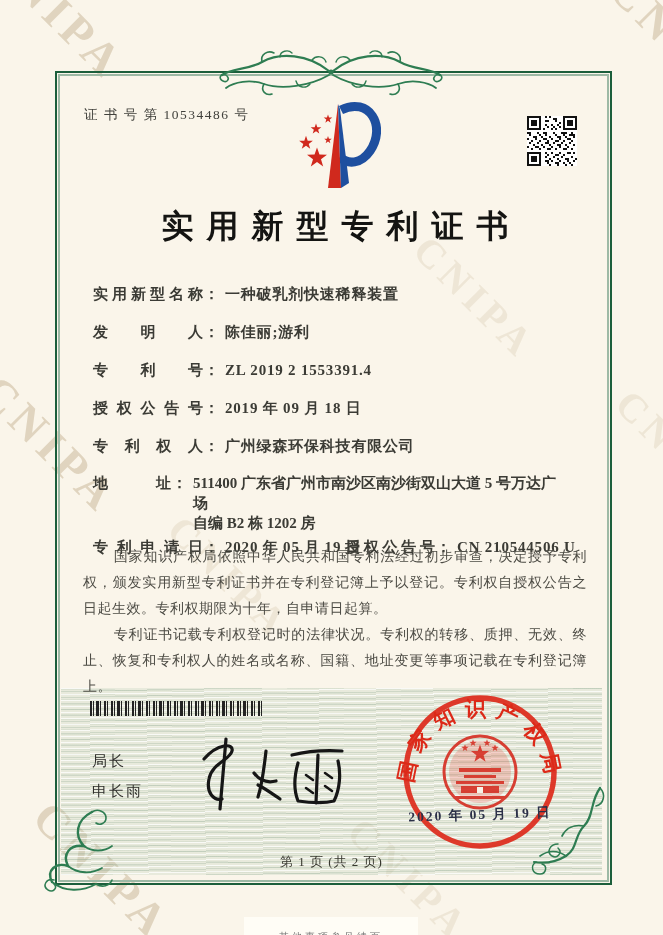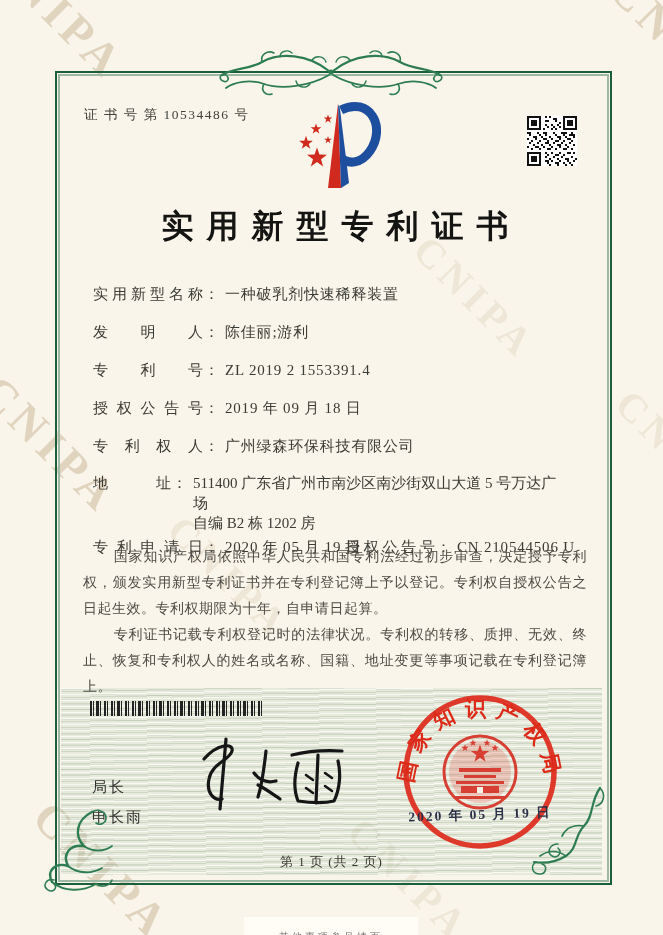--- a/index.html
+++ b/index.html
@@ -19,39 +19,39 @@
         background-image:repeating-linear-gradient(179deg,rgba(255,255,255,0.75) 0 1px,transparent 1px 3px,rgba(112,148,120,0.22) 3px 4px,transparent 4px 6px),
                          repeating-linear-gradient(181deg,rgba(120,155,128,0.12) 0 1px,transparent 1px 5px);}
   .orn{position:absolute;z-index:5;}
   
   .cert-no{position:absolute;left:84px;top:106px;font-size:13.5px;letter-spacing:1.5px;color:#41413c;z-index:4;}
   .logo{position:absolute;left:281px;top:98px;z-index:4;}
   .qr{position:absolute;left:527px;top:116px;z-index:4;}
   .title{position:absolute;left:55px;top:205px;width:560px;text-align:center;margin:0;
          font-size:32px;font-weight:bold;letter-spacing:13px;text-indent:13px;color:#141412;z-index:4;}
   
-  .fields{position:absolute;left:93px;top:283px;width:480px;font-size:15px;z-index:4;color:#3b3b35;}
+  .fields{position:absolute;left:93px;top:283px;width:480px;font-size:15px;z-index:4;color:#3b3b35;font-weight:bold;}
   .frow{margin-bottom:15px;line-height:23px;white-space:nowrap;position:relative;}
   .flabel{display:inline-block;width:110px;text-align:justify;text-align-last:justify;vertical-align:top;}
   .flabel-addr{width:78px;}
   .fcolon{display:inline-block;margin:0 6px 0 1px;vertical-align:top;}
   .fvalue{letter-spacing:0.8px;display:inline-block;vertical-align:top;}
   .addr-row{line-height:20px;margin-bottom:3px;}
   .addr-block{display:inline-block;white-space:normal;width:370px;vertical-align:top;}
   .addr-l2{}
   .pair2{position:absolute;left:252px;top:0;}
   .flabel2{display:inline-block;width:90px;text-align:justify;text-align-last:justify;}
   
   .paras{position:absolute;left:83px;top:544px;width:504px;font-size:14px;line-height:26px;
          color:#4c4b44;z-index:4;text-align:justify;letter-spacing:0.5px;font-family:Liberation Mono, monospace;}
   .paras p{margin:0;text-indent:2.2em;}
   
   .barcode{position:absolute;left:90px;top:701px;width:174px;height:15px;z-index:4;
     background:repeating-linear-gradient(90deg,#232323 0 2px,transparent 2px 3px,#232323 3px 4px,transparent 4px 6px,#232323 6px 9px,transparent 9px 10px,#232323 10px 11px,transparent 11px 14px,#232323 14px 16px,transparent 16px 17px,#232323 17px 18px,transparent 18px 21px);}
-  .signer{position:absolute;left:92px;top:772px;z-index:4;font-family:Liberation Serif, serif;
+  .signer{position:absolute;left:92px;top:748px;z-index:4;font-family:Liberation Mono, monospace;
           font-size:15px;color:#2e2e2a;line-height:30px;letter-spacing:2px;}
   .signature{position:absolute;left:196px;top:733px;z-index:4;}
   .seal{position:absolute;left:394px;top:692px;width:172px;height:164px;z-index:4;}
   .seal-date{position:absolute;left:0;top:114px;width:172px;text-align:center;font-size:13.5px;
              font-weight:bold;letter-spacing:2px;color:#2b3048;transform:rotate(-2deg);}
   .page-num{position:absolute;left:55px;top:853px;width:553px;text-align:center;font-size:13px;
             color:#38382f;z-index:4;letter-spacing:1px;}
   .cont-box{position:absolute;left:244px;top:917px;width:174px;height:40px;background:#fffdf6;
             z-index:4;display:flex;align-items:center;justify-content:center;font-size:10px;
             color:#737373;letter-spacing:3px;}

